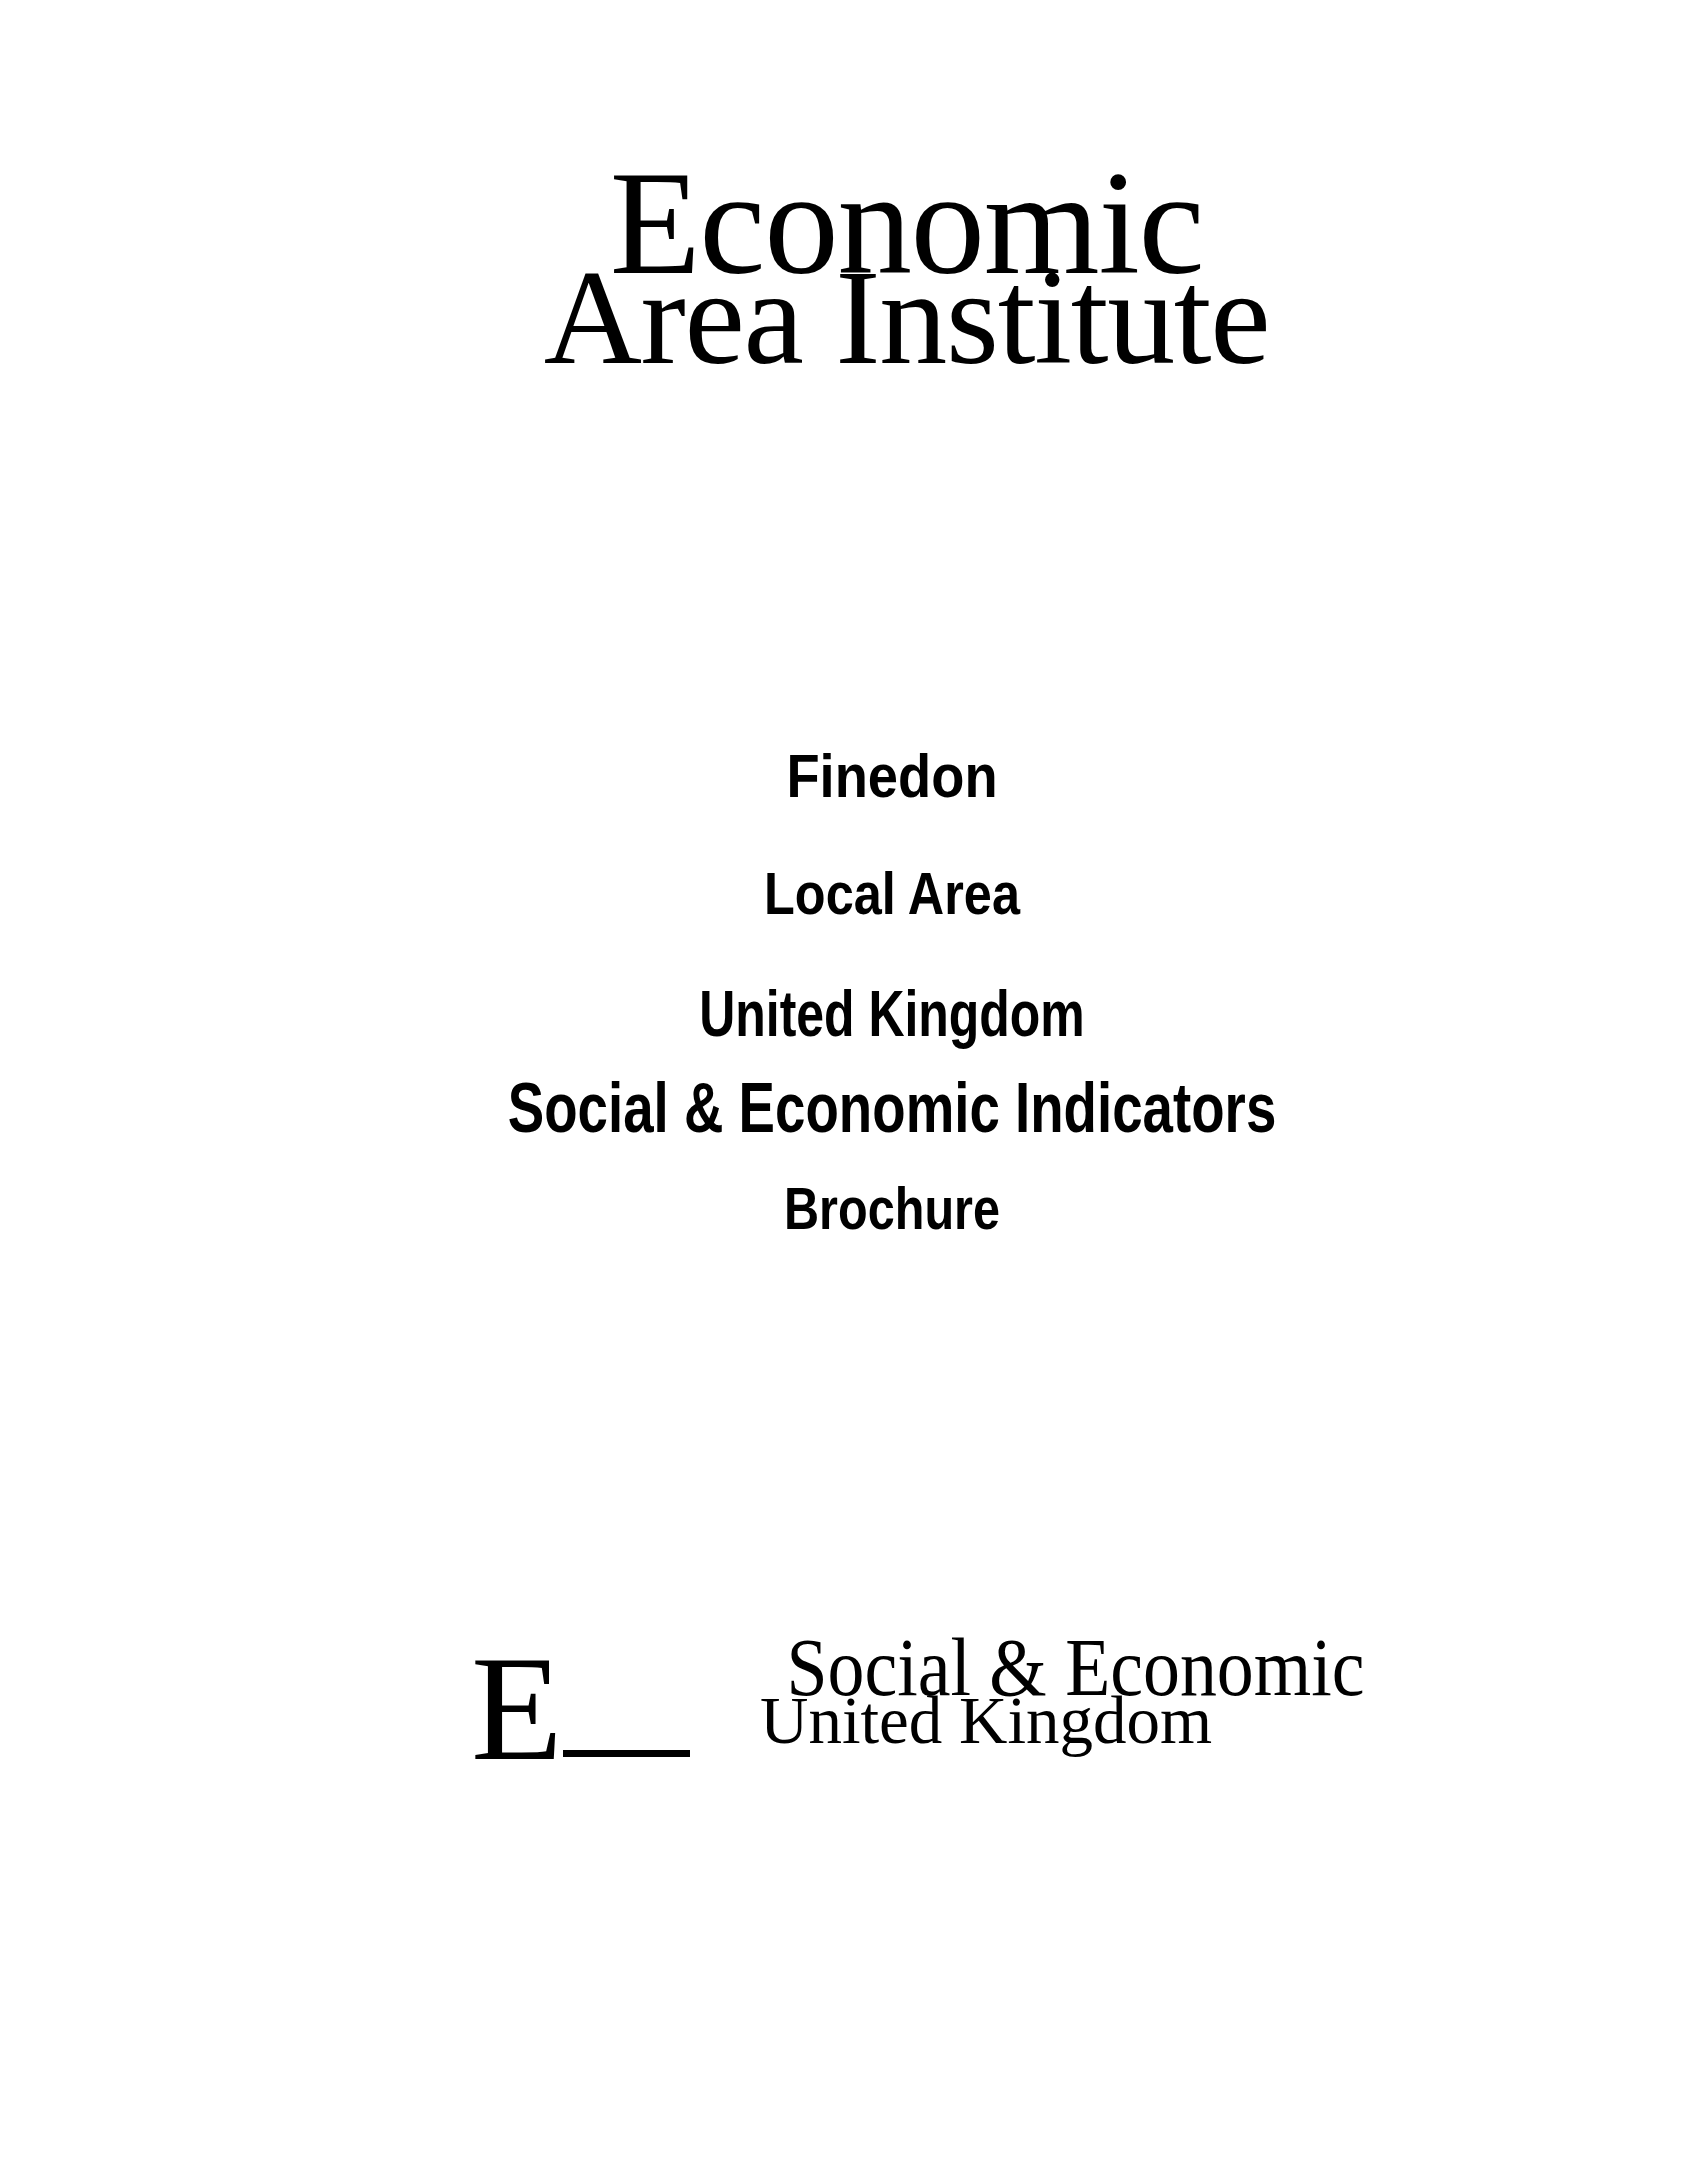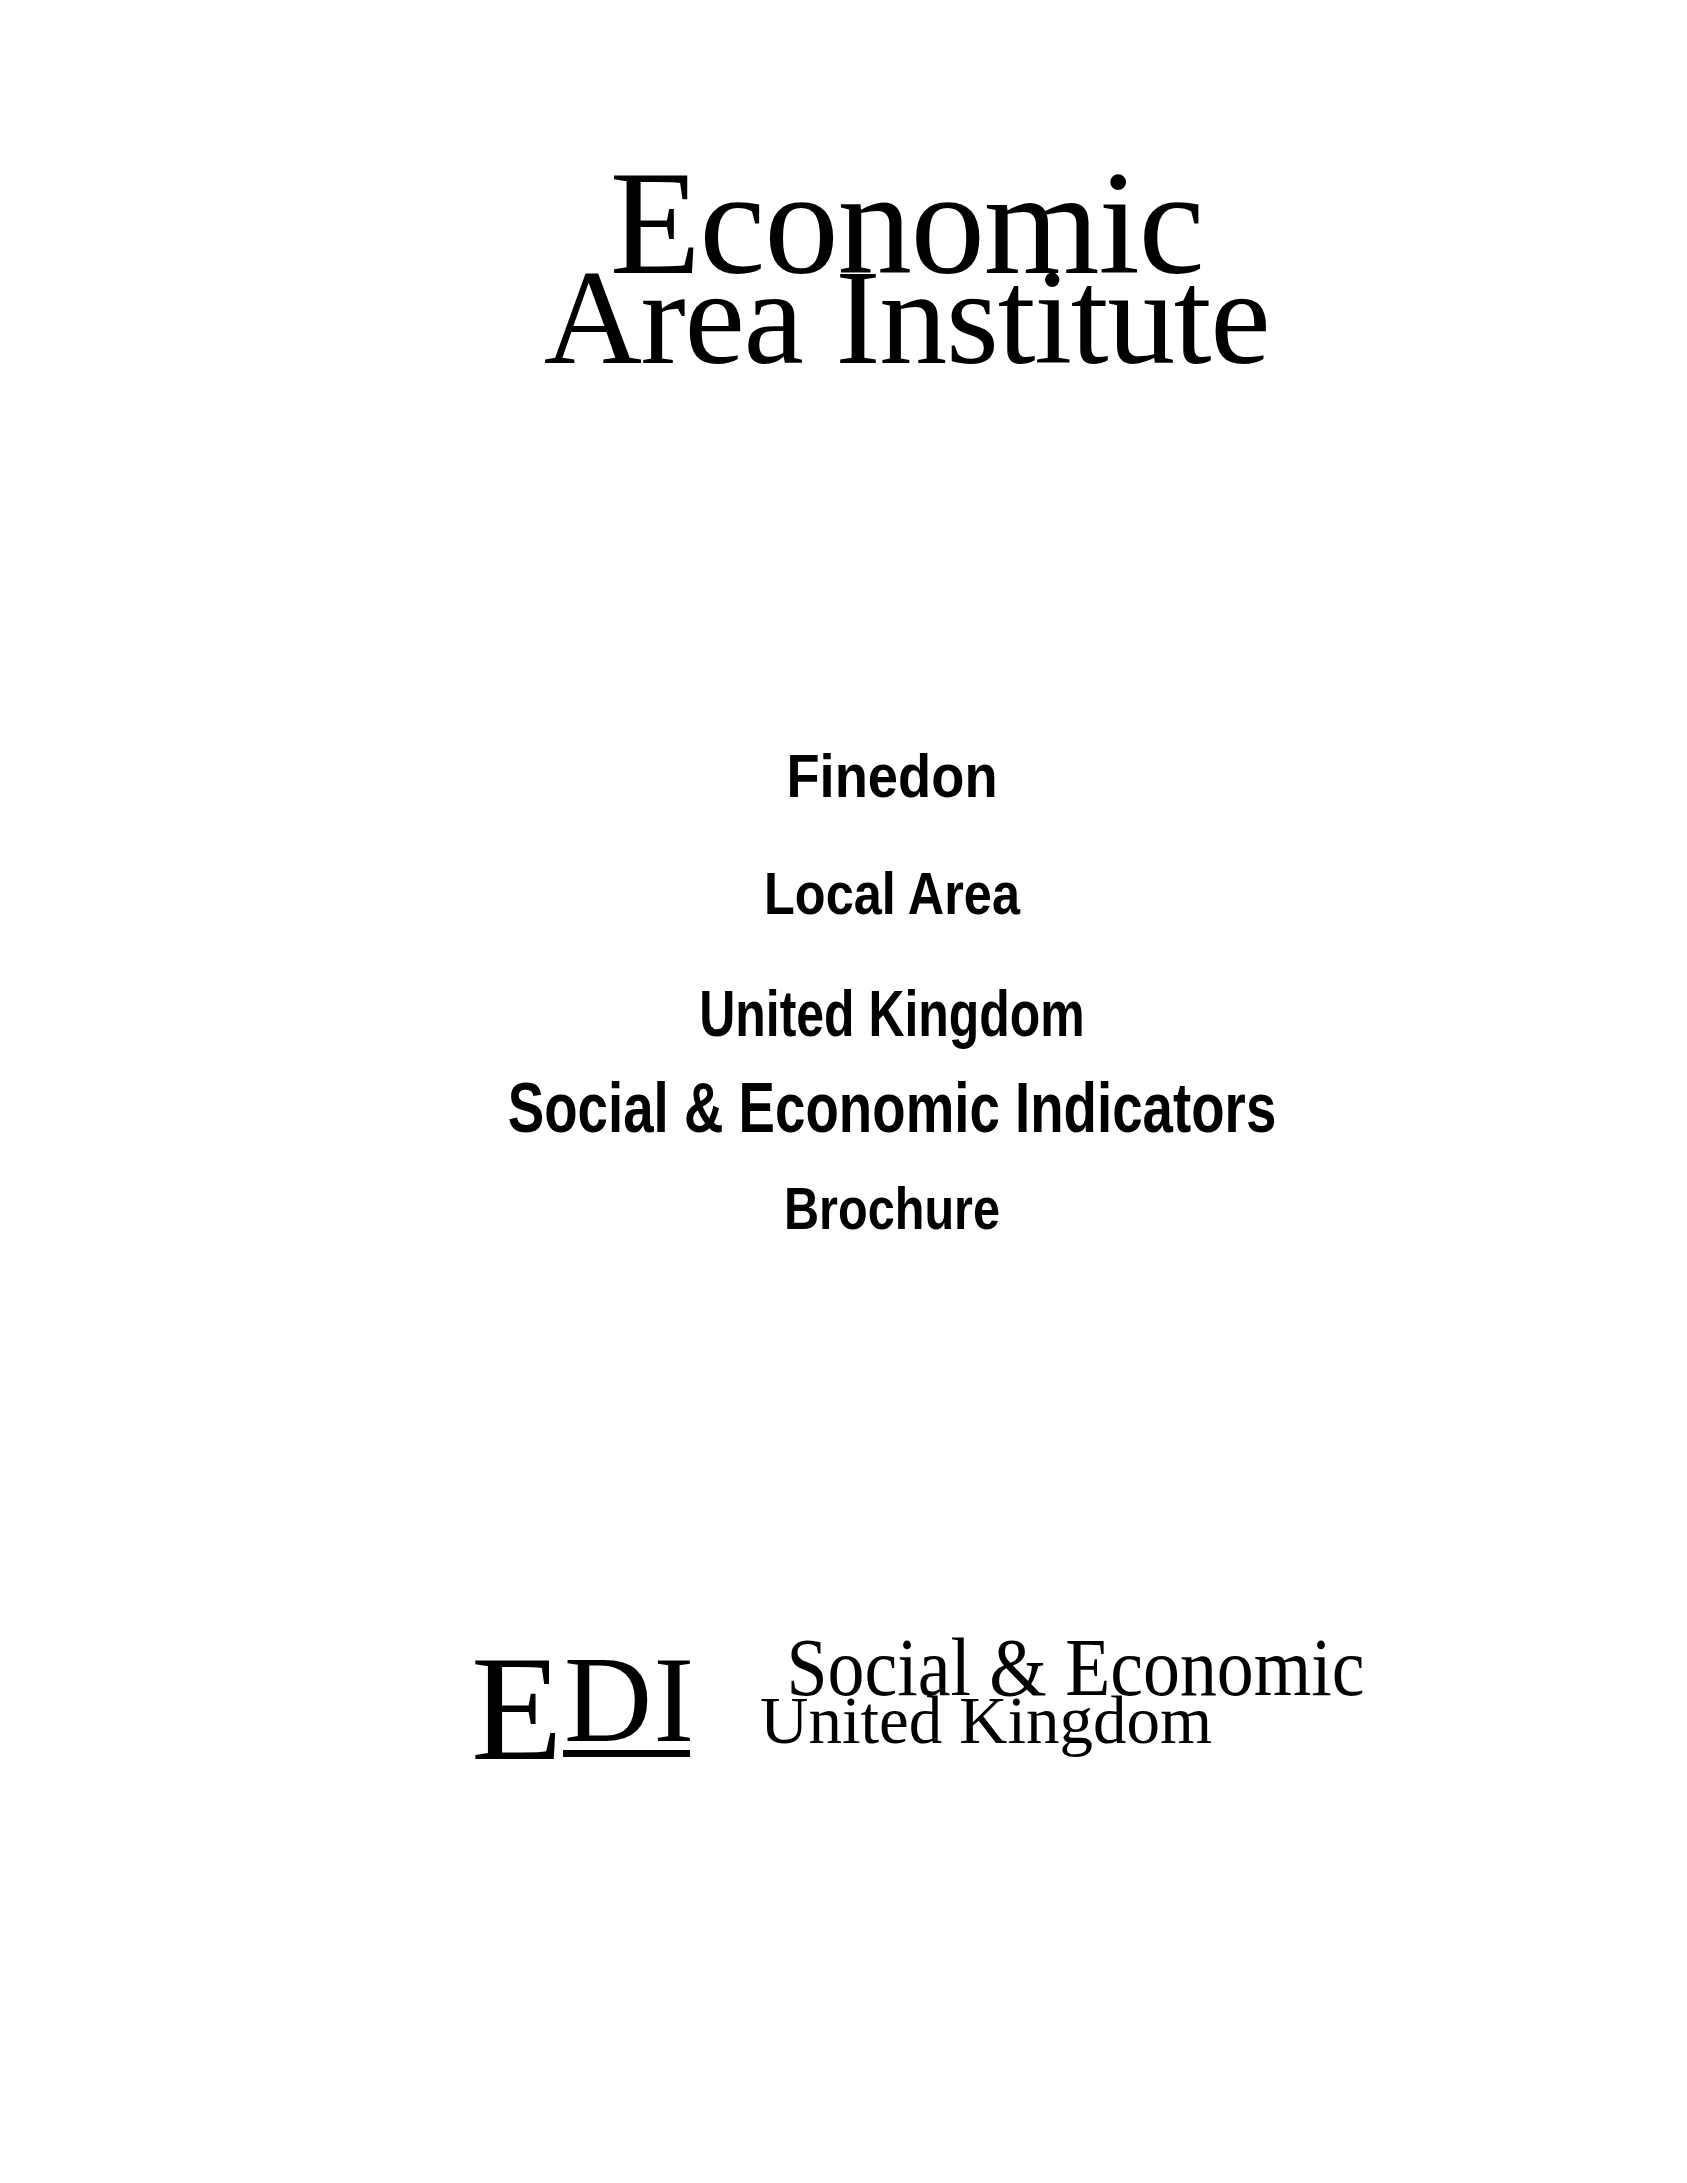--- a/index.html
+++ b/index.html
@@ -113,21 +113,20 @@
     <div class="cover-line cover-area-name">Finedon</div>
     <div class="cover-line cover-area-type">Local Area</div>
     <div class="cover-line cover-country">United Kingdom</div>
     <div class="cover-line cover-subject">Social &amp; Economic Indicators</div>
     <div class="cover-line cover-doc-type">Brochure</div>
   </main>
 
   <footer>
     <div class="edi-logo">
       <span class="edi-e">E</span>
-      <span class="edi-di">DI</span>
       <span class="edi-underline"></span>
     </div>
     <div class="edi-tagline">
       <div class="edi-tagline-line edi-tagline-line1">Social &amp; Economic</div>
       <div class="edi-tagline-line edi-tagline-line2">United Kingdom</div>
     </div>
   </footer>
 
 </div>
 

